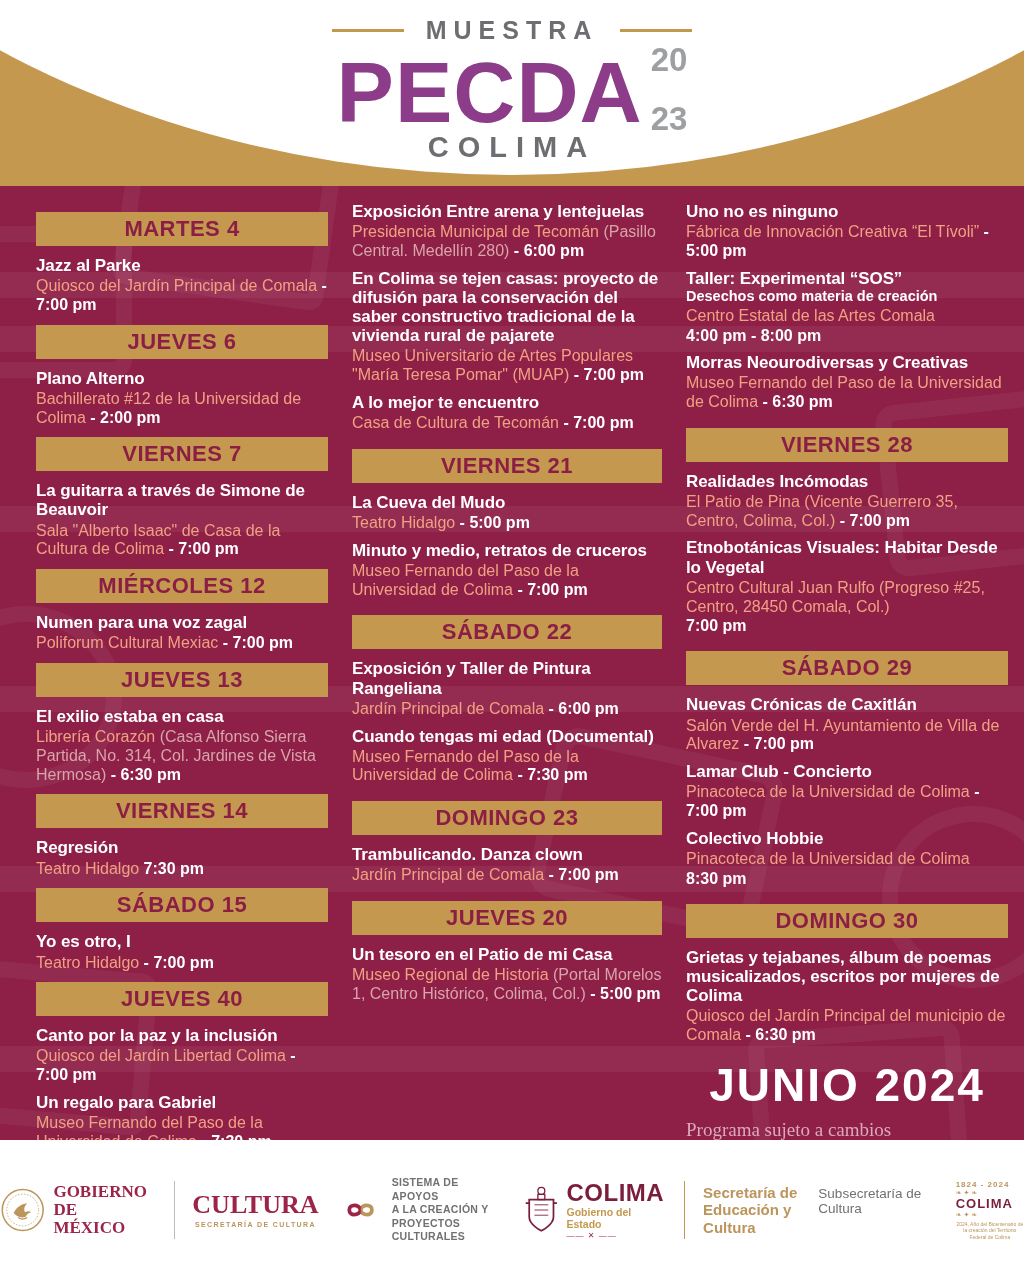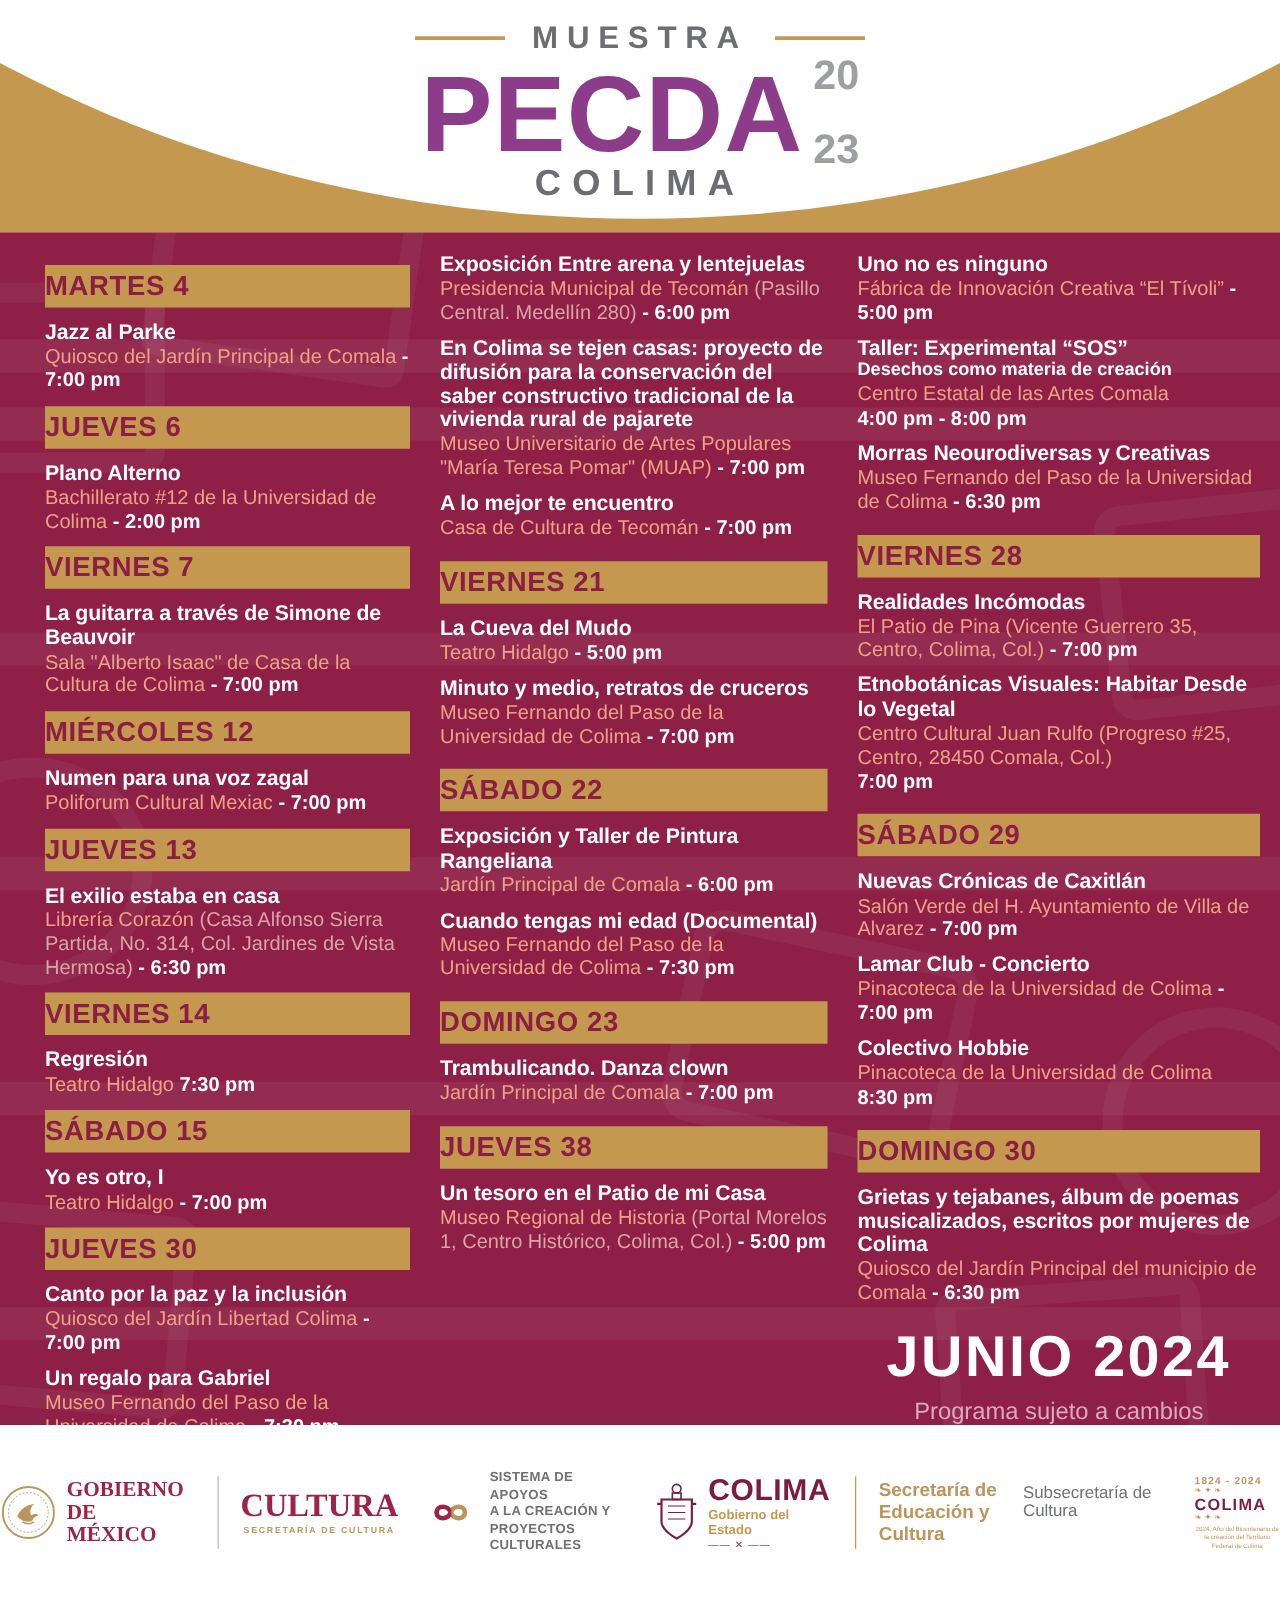--- a/index.html
+++ b/index.html
@@ -29,33 +29,33 @@
   .body-section::before{
     content:"";position:absolute;inset:0;
     background:repeating-linear-gradient(180deg,rgba(255,255,255,0.05) 0 26px,rgba(255,255,255,0) 26px 180px);
     background-position:0 140px;pointer-events:none;
   }
   .pat{position:absolute;border:16px solid rgba(255,255,255,0.05);pointer-events:none;}
   .columns{position:relative;z-index:2;display:grid;grid-template-columns:292px 310px 322px;column-gap:24px;padding:16px 14px 0 36px;}
   .column{min-width:0;}
   .date-band{
     background:#C4994F;color:#8C1D45;font-weight:800;font-size:22px;letter-spacing:0.5px;
-    height:34px;line-height:34px;margin:10px 0 10px 0;
+    height:34px;line-height:34px;text-align:center;margin:10px 0 10px 0;
   }
   .column + .column .date-band{margin-top:16px;}
   .event{margin-bottom:8px;}
   .event-title{color:#ffffff;font-weight:700;font-size:17px;line-height:1.13;letter-spacing:-0.1px;}
   .event-subtitle{color:#ffffff;font-weight:700;font-size:14.5px;line-height:1.2;}
   .event-venue{font-size:16px;line-height:1.17;margin-top:2px;}
   .venue-name{color:#F1A183;}
   .venue-detail{color:#D9A4AA;}
   .event-time{color:#ffffff;font-weight:700;}
   .event-time.block{font-size:16px;line-height:1.2;}
   .month-label{color:#ffffff;font-weight:800;font-size:46px;letter-spacing:2px;text-align:center;margin-top:16px;line-height:1.05;}
-  .note-label{color:#DCA9BA;font-size:19px;text-align:center;margin-top:10px;}
+  .note-label{color:#DCA9BA;font-size:19px;text-align:left;margin-top:10px;font-family:Liberation Serif, serif;}
   
   .footer{
     position:absolute;top:1140px;left:0;width:1024px;height:140px;background:#ffffff;
     display:flex;align-items:center;justify-content:center;gap:18px;
   }
   .logo-group{display:flex;align-items:center;gap:8px;}
   .gob-text{font-family:"Liberation Serif","DejaVu Serif",serif;font-weight:700;color:#9D2449;font-size:17px;line-height:1.05;}
   .v-div{width:1px;height:58px;background:#bdbdbd;}
   .v-div.gold{background:#C4994F;width:2px;}
   .cultura-block{display:flex;flex-direction:column;align-items:center;}
@@ -138,21 +138,21 @@
           <div class="date-band">VIERNES 14</div>
           <div class="event">
             <div class="event-title">Regresión</div>
             <div class="event-venue"><span class="venue-name">Teatro Hidalgo</span><span class="event-time"> 7:30 pm</span></div>
           </div>
           <div class="date-band">SÁBADO 15</div>
           <div class="event">
             <div class="event-title">Yo es otro, I</div>
             <div class="event-venue"><span class="venue-name">Teatro Hidalgo</span><span class="event-time"> - 7:00 pm</span></div>
           </div>
-          <div class="date-band">JUEVES 30</div>
+          <div class="date-band">JUEVES 40</div>
           <div class="event">
             <div class="event-title">Canto por la paz y la inclusión</div>
             <div class="event-venue"><span class="venue-name">Quiosco del Jardín Libertad Colima</span><span class="event-time"> - 7:00 pm</span></div>
           </div>
           <div class="event">
             <div class="event-title">Un regalo para Gabriel</div>
             <div class="event-venue"><span class="venue-name">Museo Fernando del Paso de la Universidad de Colima</span><span class="event-time"> - 7:30 pm</span></div>
           </div>
         </div>
         <div class="column">
@@ -184,21 +184,21 @@
           </div>
           <div class="event">
             <div class="event-title">Cuando tengas mi edad (Documental)</div>
             <div class="event-venue"><span class="venue-name">Museo Fernando del Paso de la Universidad de Colima</span><span class="event-time"> - 7:30 pm</span></div>
           </div>
           <div class="date-band">DOMINGO 23</div>
           <div class="event">
             <div class="event-title">Trambulicando. Danza clown</div>
             <div class="event-venue"><span class="venue-name">Jardín Principal de Comala</span><span class="event-time"> - 7:00 pm</span></div>
           </div>
-          <div class="date-band">JUEVES 38</div>
+          <div class="date-band">JUEVES 20</div>
           <div class="event">
             <div class="event-title">Un tesoro en el Patio de mi Casa</div>
             <div class="event-venue"><span class="venue-name">Museo Regional de Historia </span><span class="venue-detail">(Portal Morelos 1, Centro Histórico, Colima, Col.)</span><span class="event-time"> - 5:00 pm</span></div>
           </div>
         </div>
         <div class="column">
           <div class="event">
             <div class="event-title">Uno no es ninguno</div>
             <div class="event-venue"><span class="venue-name">Fábrica de Innovación Creativa “El Tívoli”</span><span class="event-time"> - 5:00 pm</span></div>
           </div>

